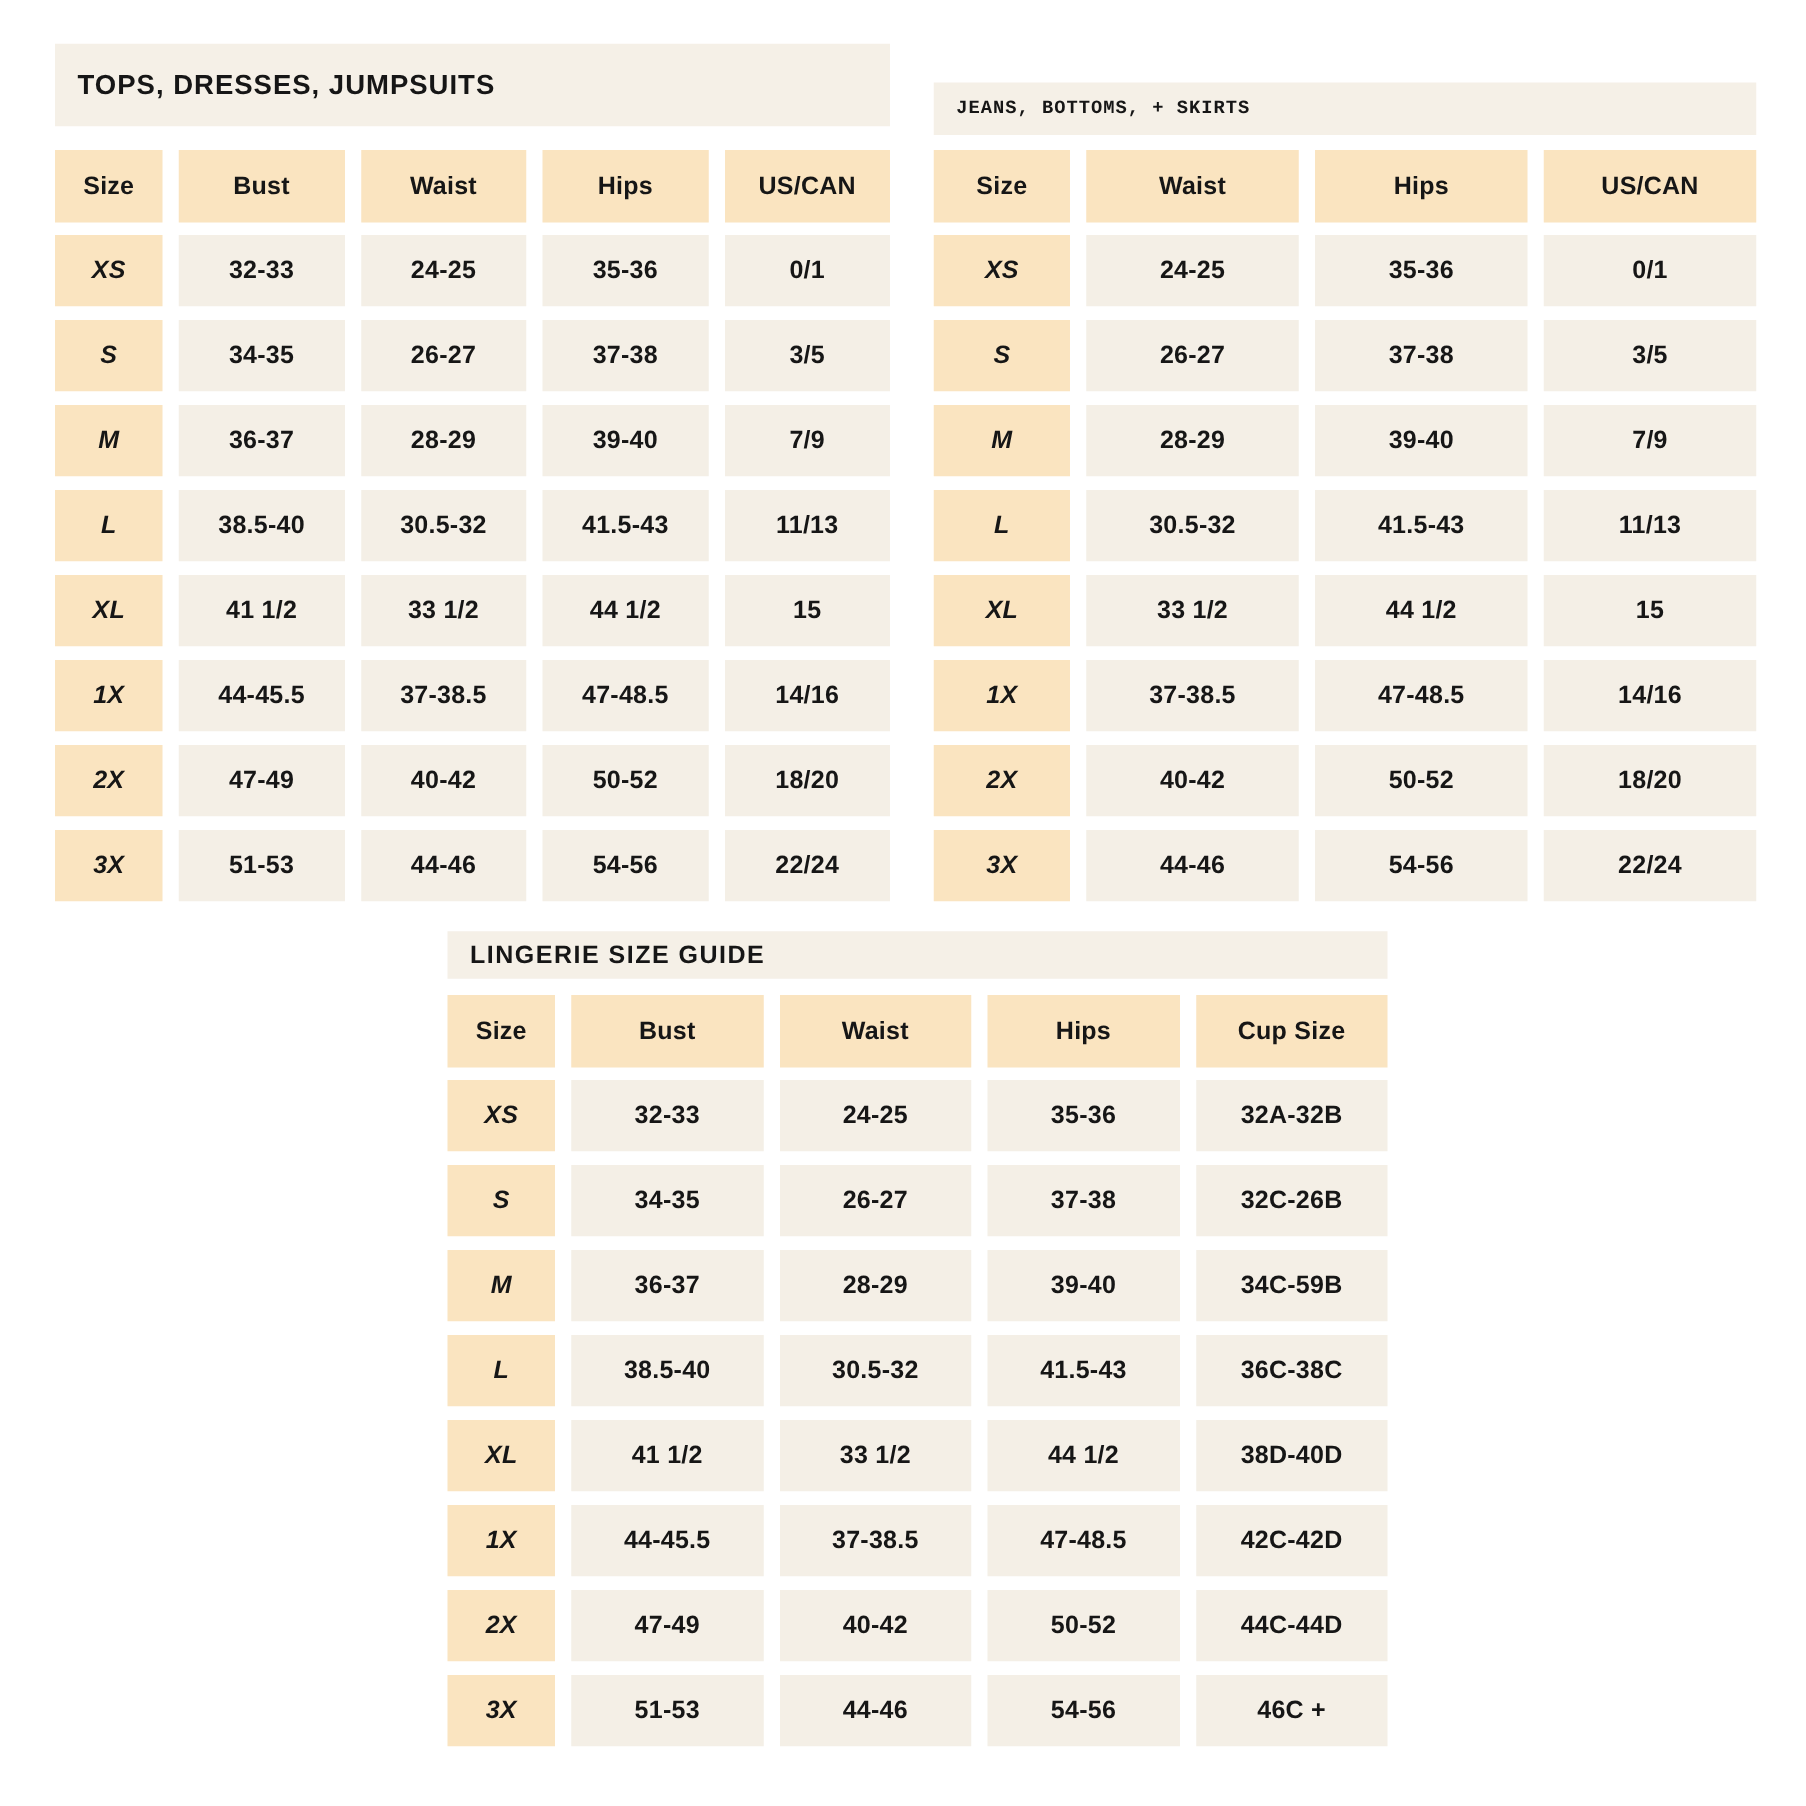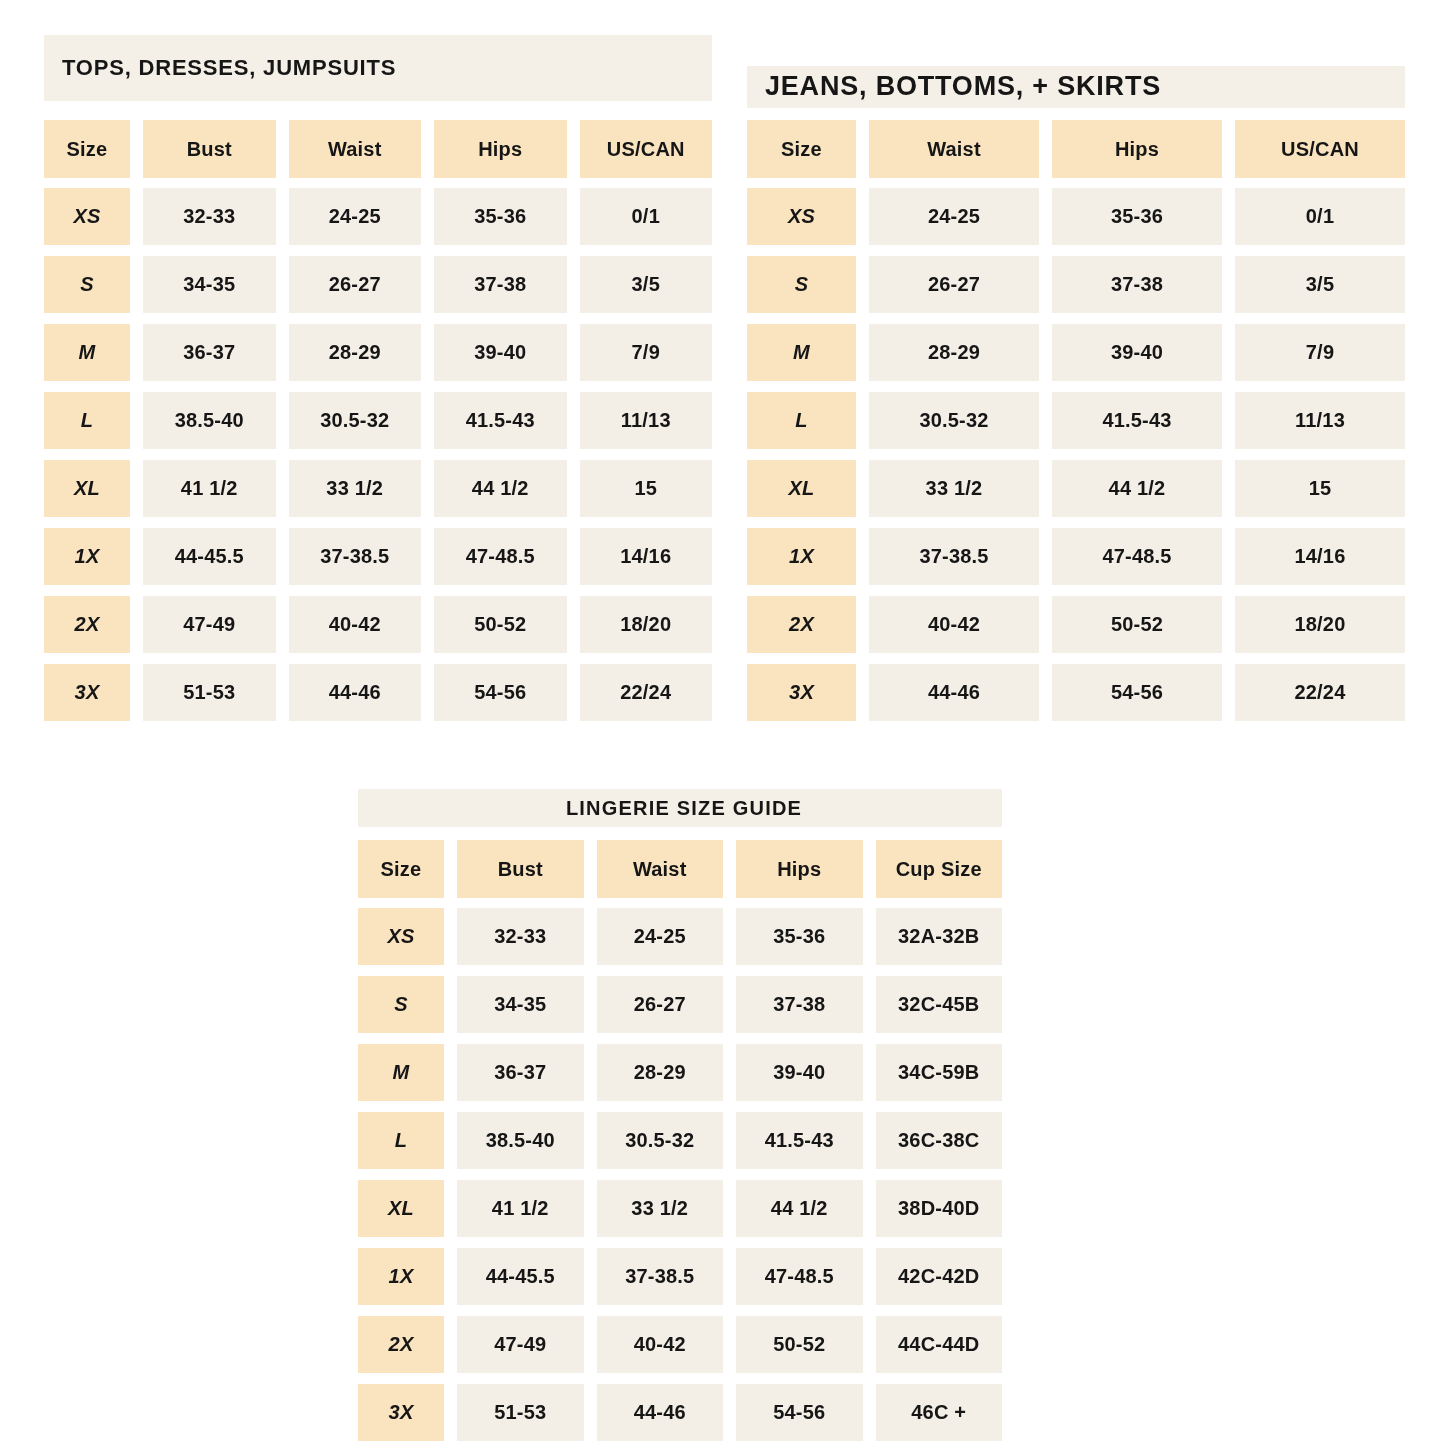--- a/index.html
+++ b/index.html
@@ -43,24 +43,24 @@
   }
 
   #tbl-tops { left: 44px; top: 35px; width: 668px; }
   #tbl-tops .title-band { height: 66px; }
   #tbl-tops .title { font-size: 22px; }
   #tbl-tops .subtitle { font-size: 14.5px; margin-top: 2px; }
   #tbl-tops .grid { margin-top: 19px; grid-template-columns: 86px repeat(4, 1fr); }
 
   #tbl-bottoms { left: 747px; top: 66px; width: 658px; }
   #tbl-bottoms .title-band { height: 42px; }
-  #tbl-bottoms .title { font-size: 27px; }
+  #tbl-bottoms .title { font-size: 15px; font-family: Liberation Mono, monospace; }
   #tbl-bottoms .grid { margin-top: 12px; grid-template-columns: 109px repeat(3, 1fr); }
 
-  #tbl-lingerie { left: 358px; top: 789px; width: 644px; text-align: center; }
+  #tbl-lingerie { left: 358px; top: 745px; width: 752px; }
   #tbl-lingerie .title-band { height: 38px; }
   #tbl-lingerie .title { font-size: 20px; letter-spacing: 1.2px; }
   #tbl-lingerie .grid { margin-top: 13px; grid-template-columns: 86px repeat(4, 1fr); }
 
   .grid {
     display: grid;
     column-gap: 13px;
     row-gap: 11px;
     grid-auto-rows: 57px;
   }
@@ -193,21 +193,21 @@
         <div class="cell head">Cup Size</div>
         <div class="cell size">XS</div>
         <div class="cell val">32-33</div>
         <div class="cell val">24-25</div>
         <div class="cell val">35-36</div>
         <div class="cell val">32A-32B</div>
         <div class="cell size">S</div>
         <div class="cell val">34-35</div>
         <div class="cell val">26-27</div>
         <div class="cell val">37-38</div>
-        <div class="cell val">32C-45B</div>
+        <div class="cell val">32C-26B</div>
         <div class="cell size">M</div>
         <div class="cell val">36-37</div>
         <div class="cell val">28-29</div>
         <div class="cell val">39-40</div>
         <div class="cell val">34C-59B</div>
         <div class="cell size">L</div>
         <div class="cell val">38.5-40</div>
         <div class="cell val">30.5-32</div>
         <div class="cell val">41.5-43</div>
         <div class="cell val">36C-38C</div>

